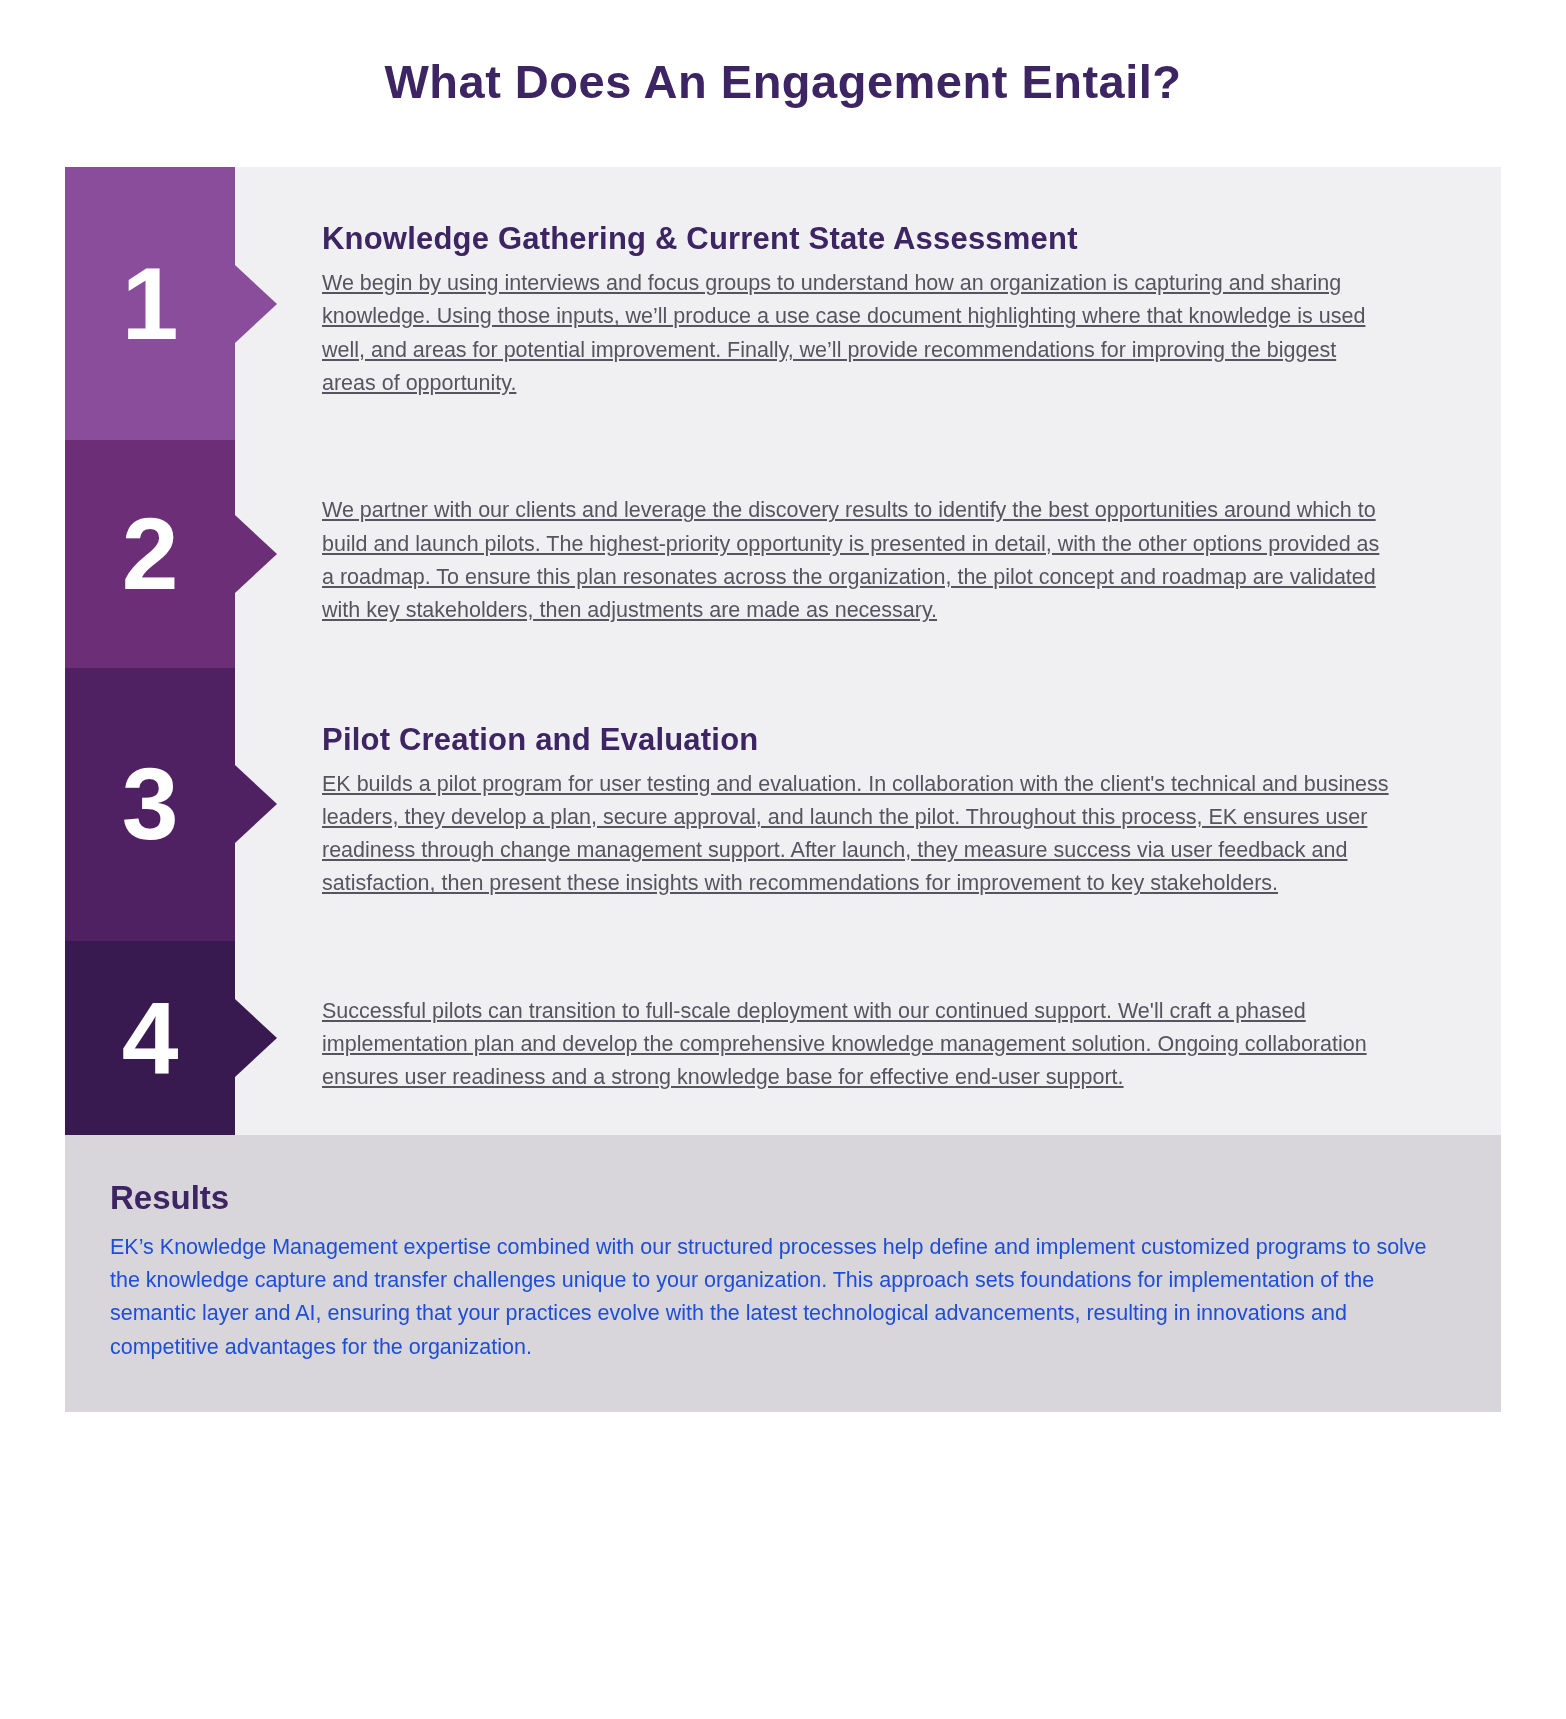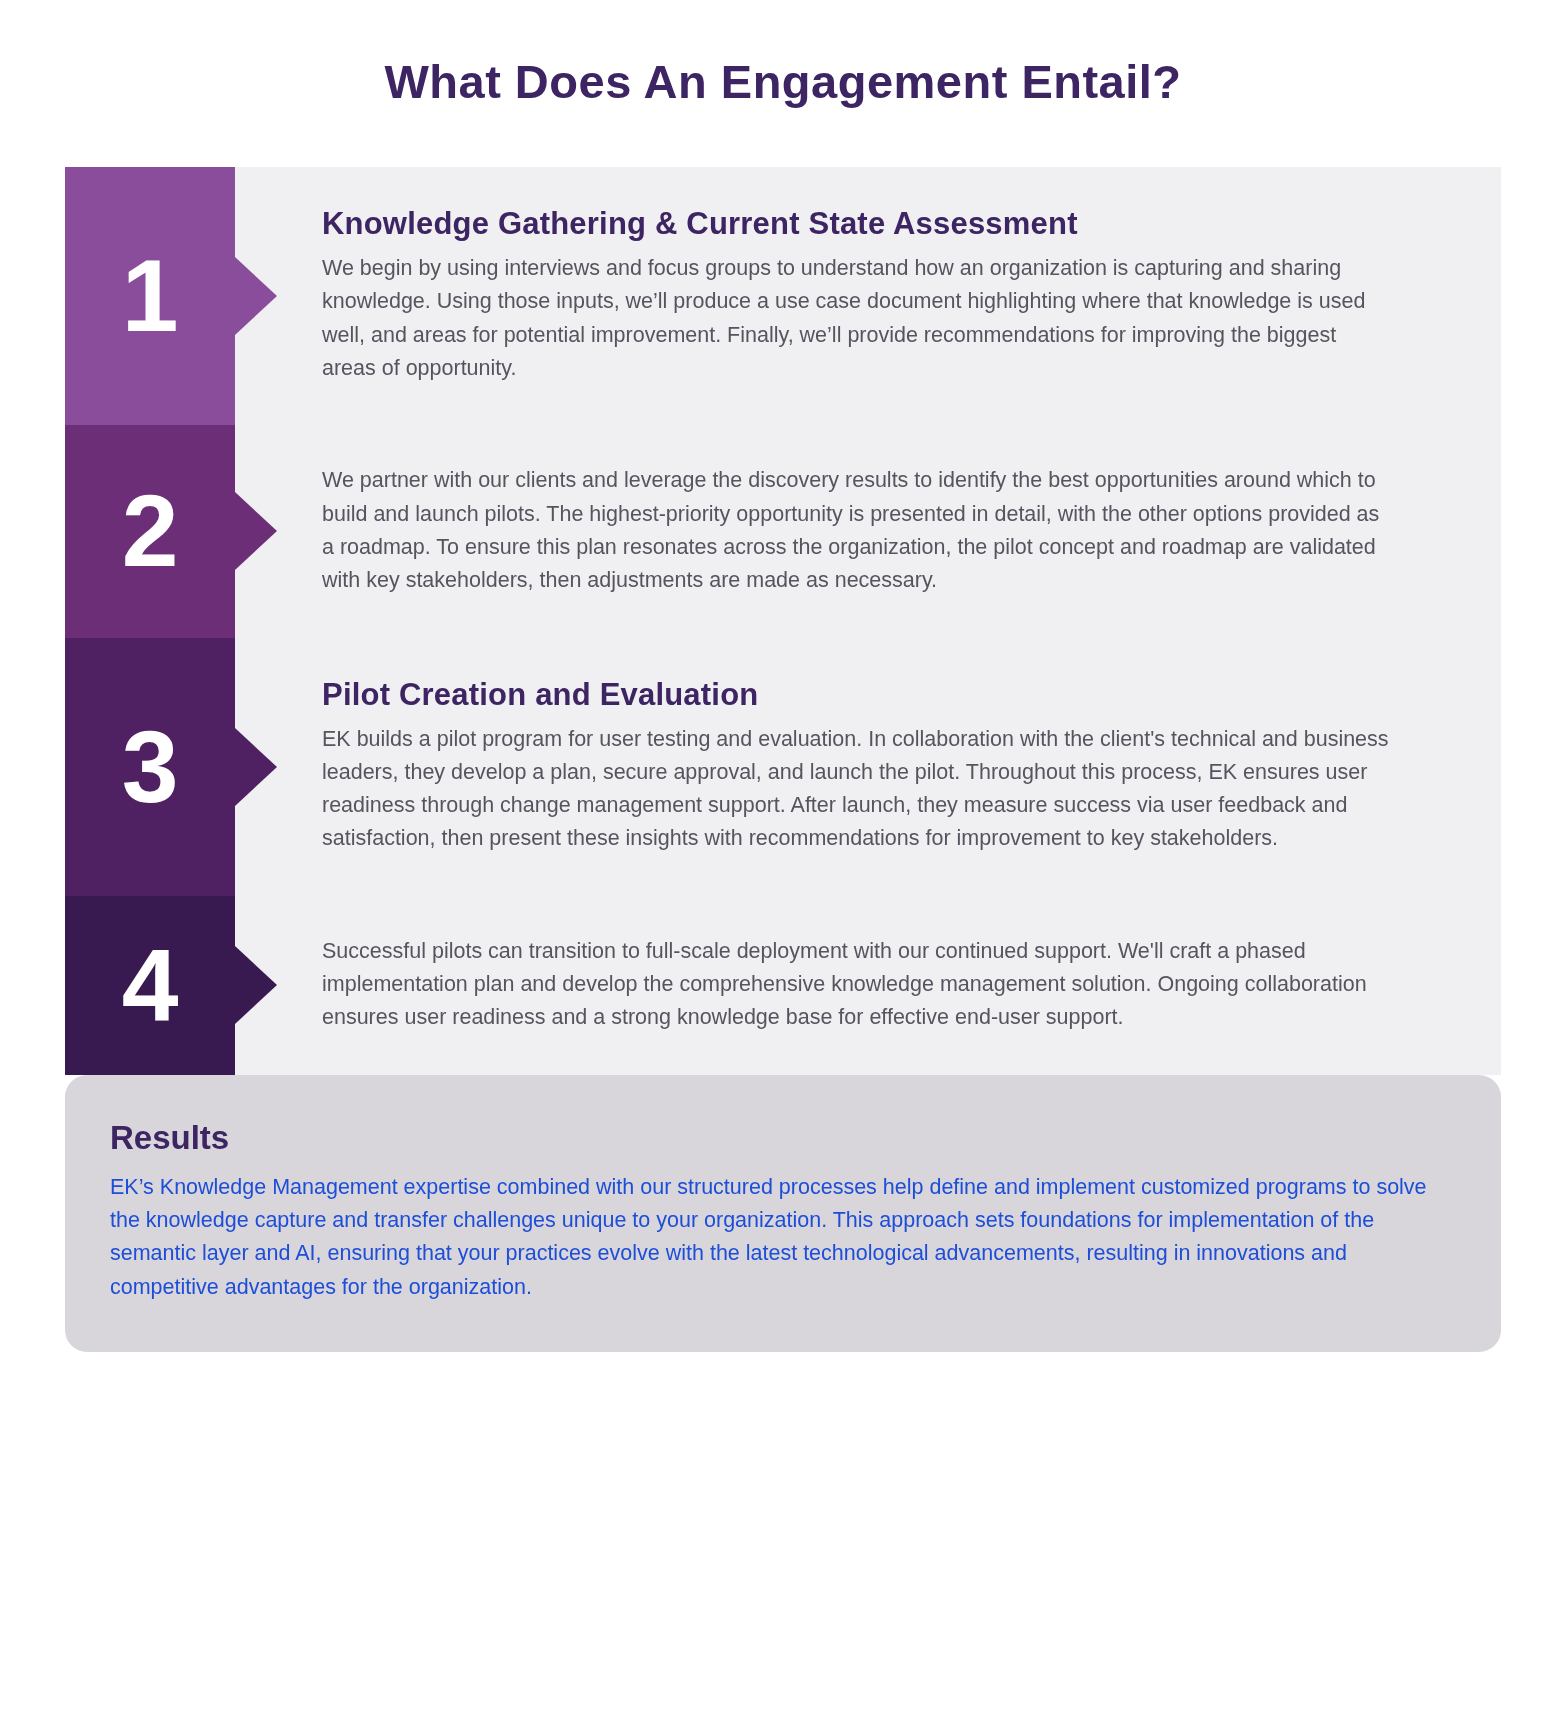--- a/index.html
+++ b/index.html
@@ -56,42 +56,42 @@
     transform: translateY(-50%);
     width: 0;
     height: 0;
     border-top: 39px solid transparent;
     border-bottom: 39px solid transparent;
     border-left: 42px solid var(--c, #8a4d9c);
   }
 
   .step-content {
     flex: 1;
-    padding: 39px 112px 40px 87px;
+    padding: 54px 112px 40px 87px;
   }
 
   .step-heading {
     font-size: 31px;
     font-weight: 800;
     letter-spacing: 0.2px;
     color: var(--title-color, #3d2462);
     margin-bottom: 10px;
   }
 
   .step-text {
     font-size: 21.5px;
     line-height: 1.55;
     color: #56545f;
+    text-decoration: underline;
   }
 
   .results {
     margin: 0 65px;
     background: var(--results-bg, #d8d5db);
     padding: 44px 62px 48px 45px;
-    border-radius: 22px;
   }
 
   .results-heading {
     font-size: 33px;
     font-weight: 800;
     color: var(--title-color, #3d2462);
     margin-bottom: 14px;
   }
 
   .results-text {

